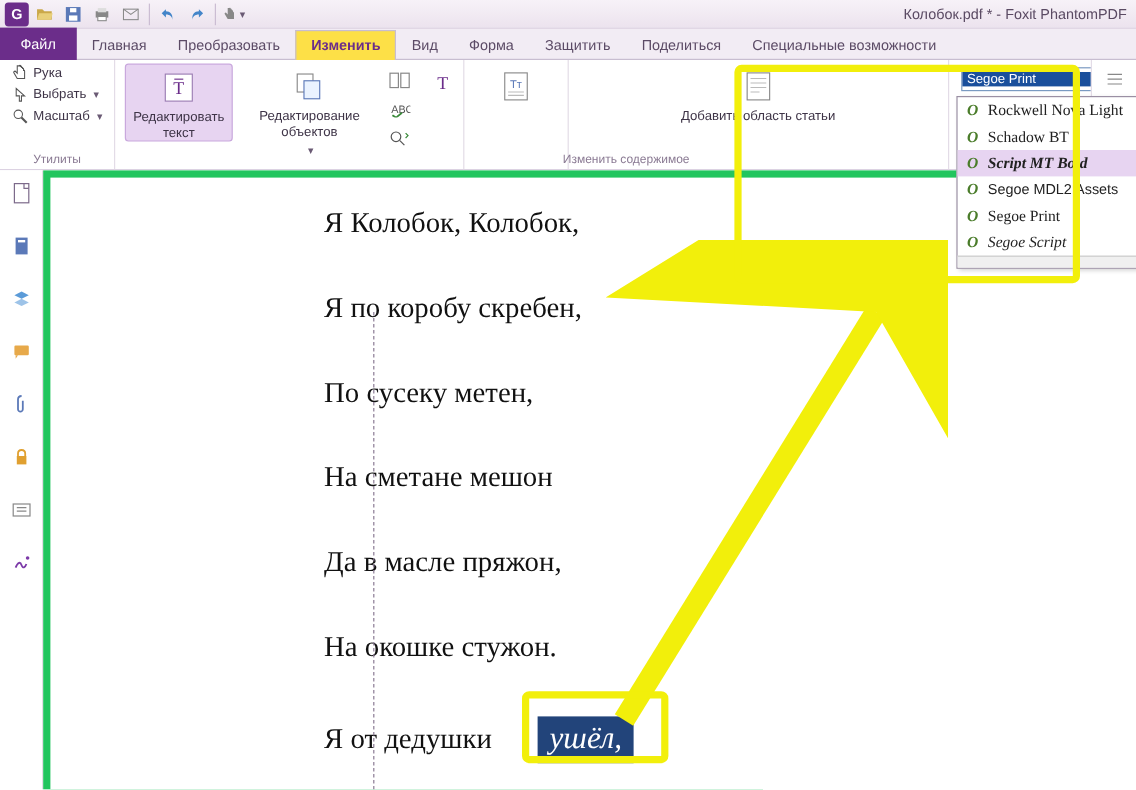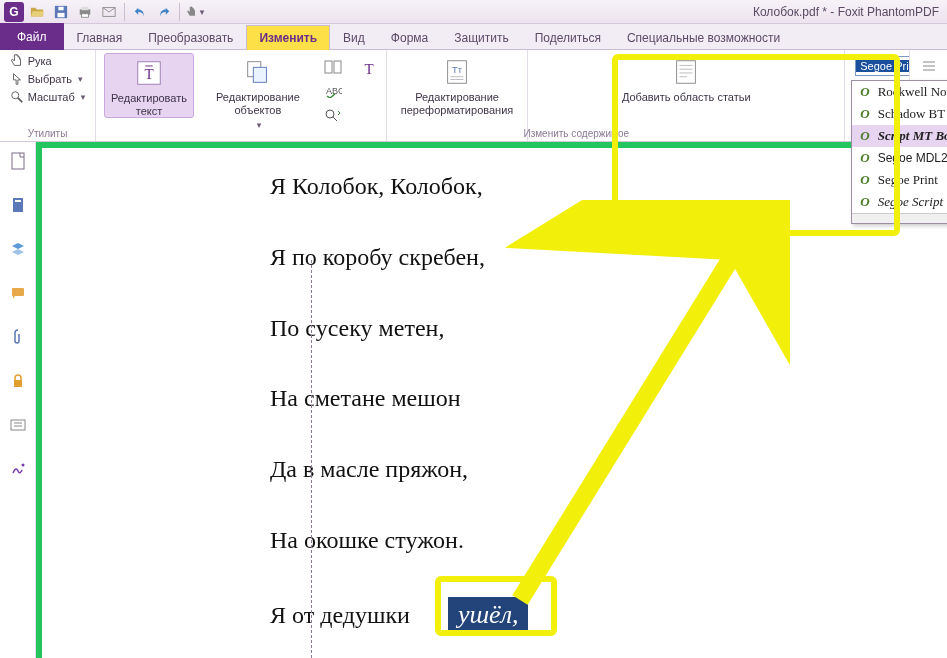--- a/index.html
+++ b/index.html
@@ -231,21 +231,20 @@
   <div class="group" style="width:1px;padding:0"></div>
 
   <div class="group" style="border-right:none">
     <div class="big-btn">
       <svg width="30" height="30" viewBox="0 0 32 32">
           <rect x="6" y="4" width="20" height="24" fill="#fff" stroke="#888"></rect>
           <text x="16" y="17" text-anchor="middle" font-size="10" fill="#5b79b8">Tт</text>
           <line x1="9" y1="21" x2="23" y2="21" stroke="#bbb"></line>
           <line x1="9" y1="24" x2="23" y2="24" stroke="#bbb"></line>
         </svg>
-      <div class="lbl">Редактирование переформатирования</div>
     </div>
     <div style="height:2px"></div>
   </div>
 
   <div class="group" style="width:1px;padding:0"></div>
 
   <div class="group">
     <div class="big-btn">
       <svg width="30" height="30" viewBox="0 0 32 32">
           <rect x="6" y="4" width="20" height="24" fill="#fff" stroke="#888"></rect>

